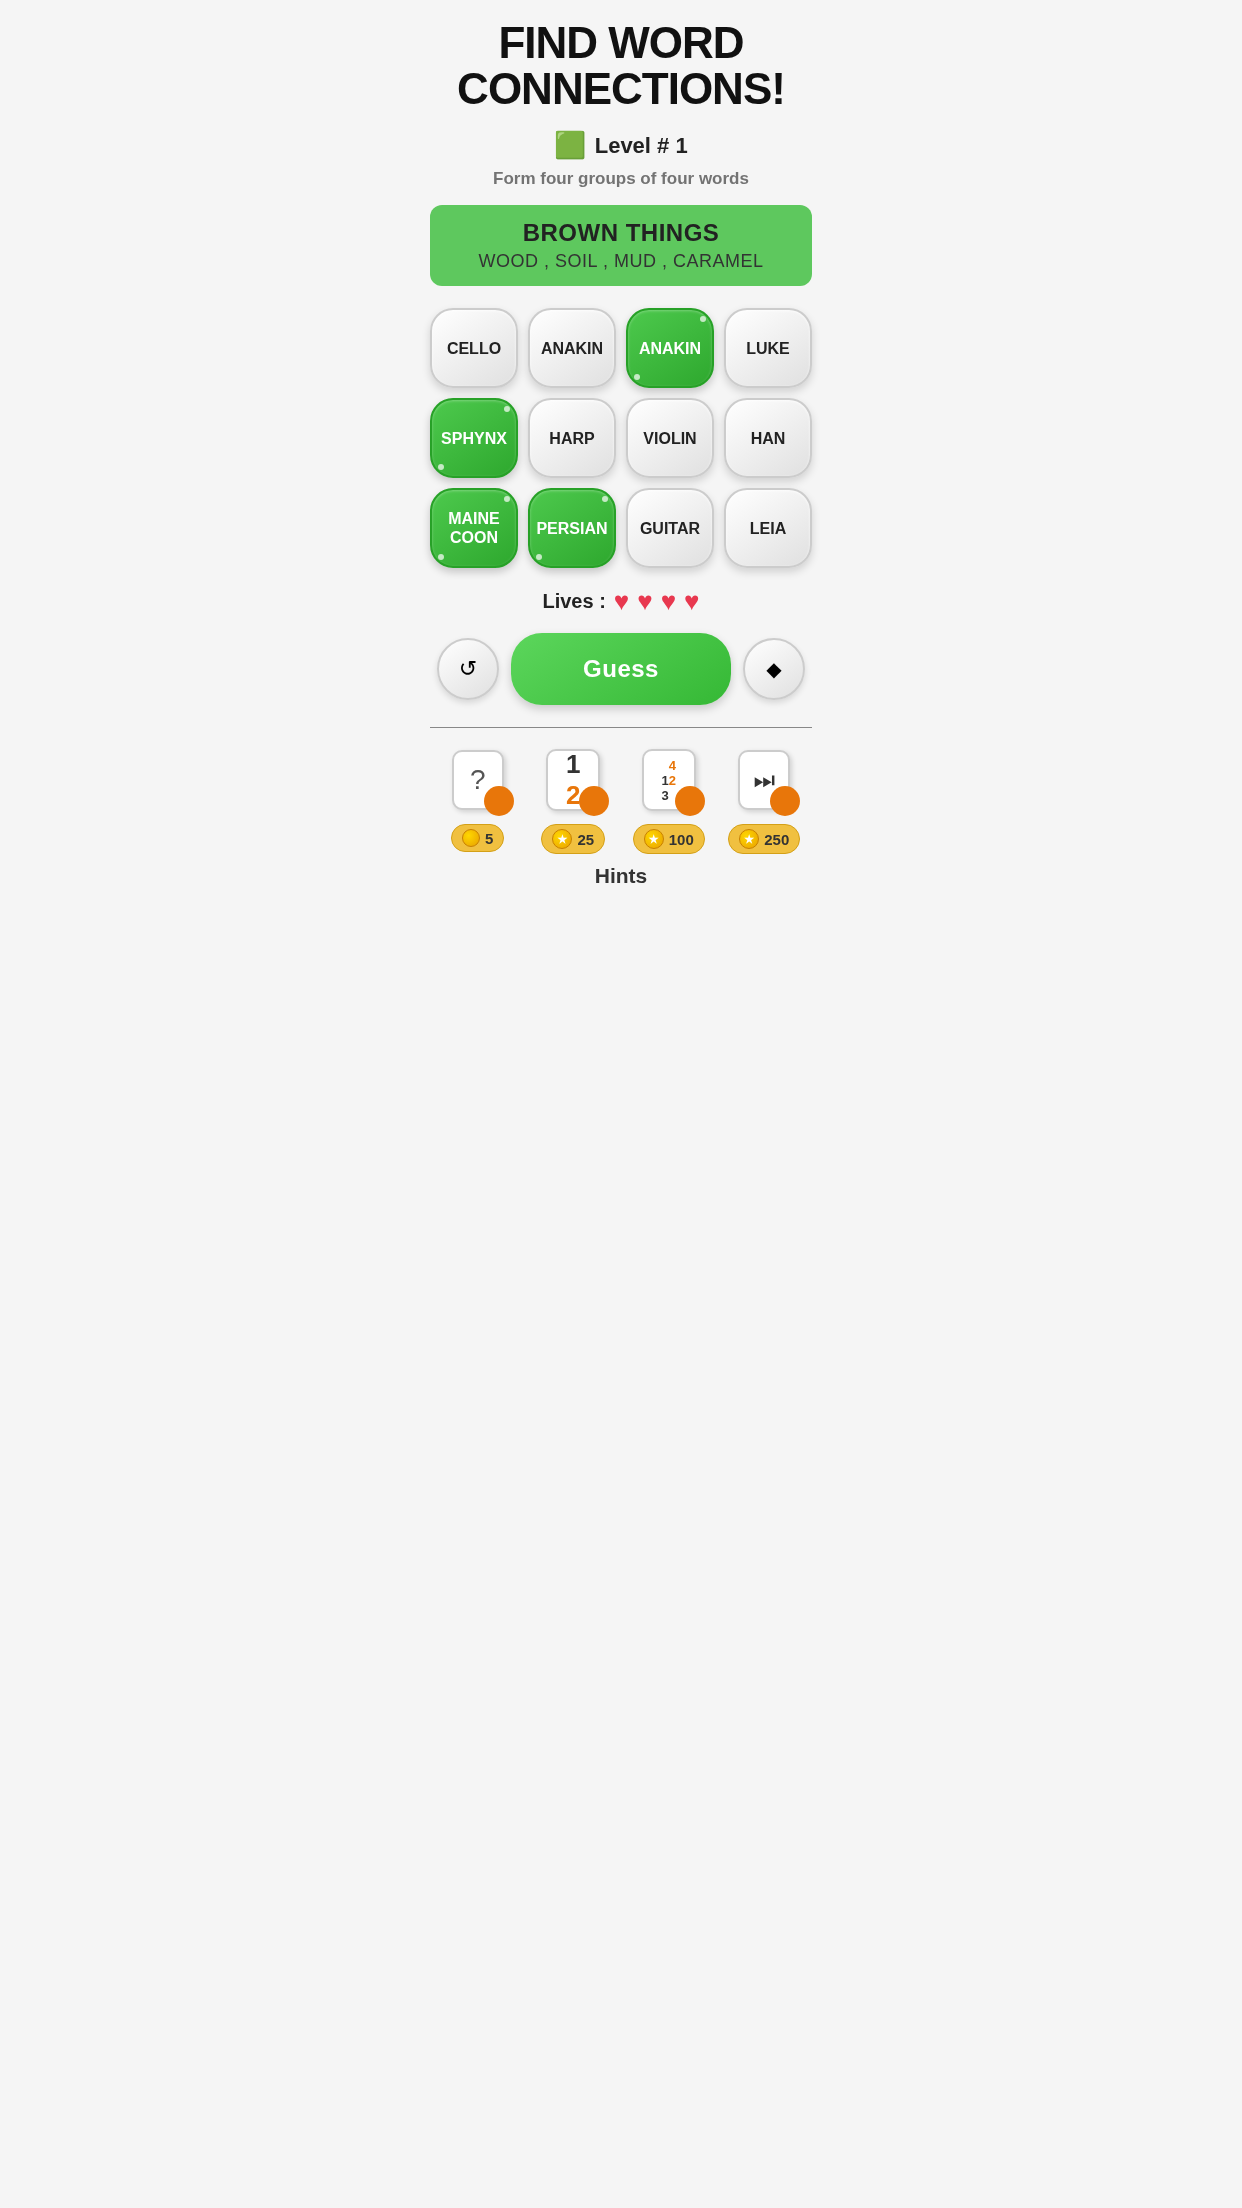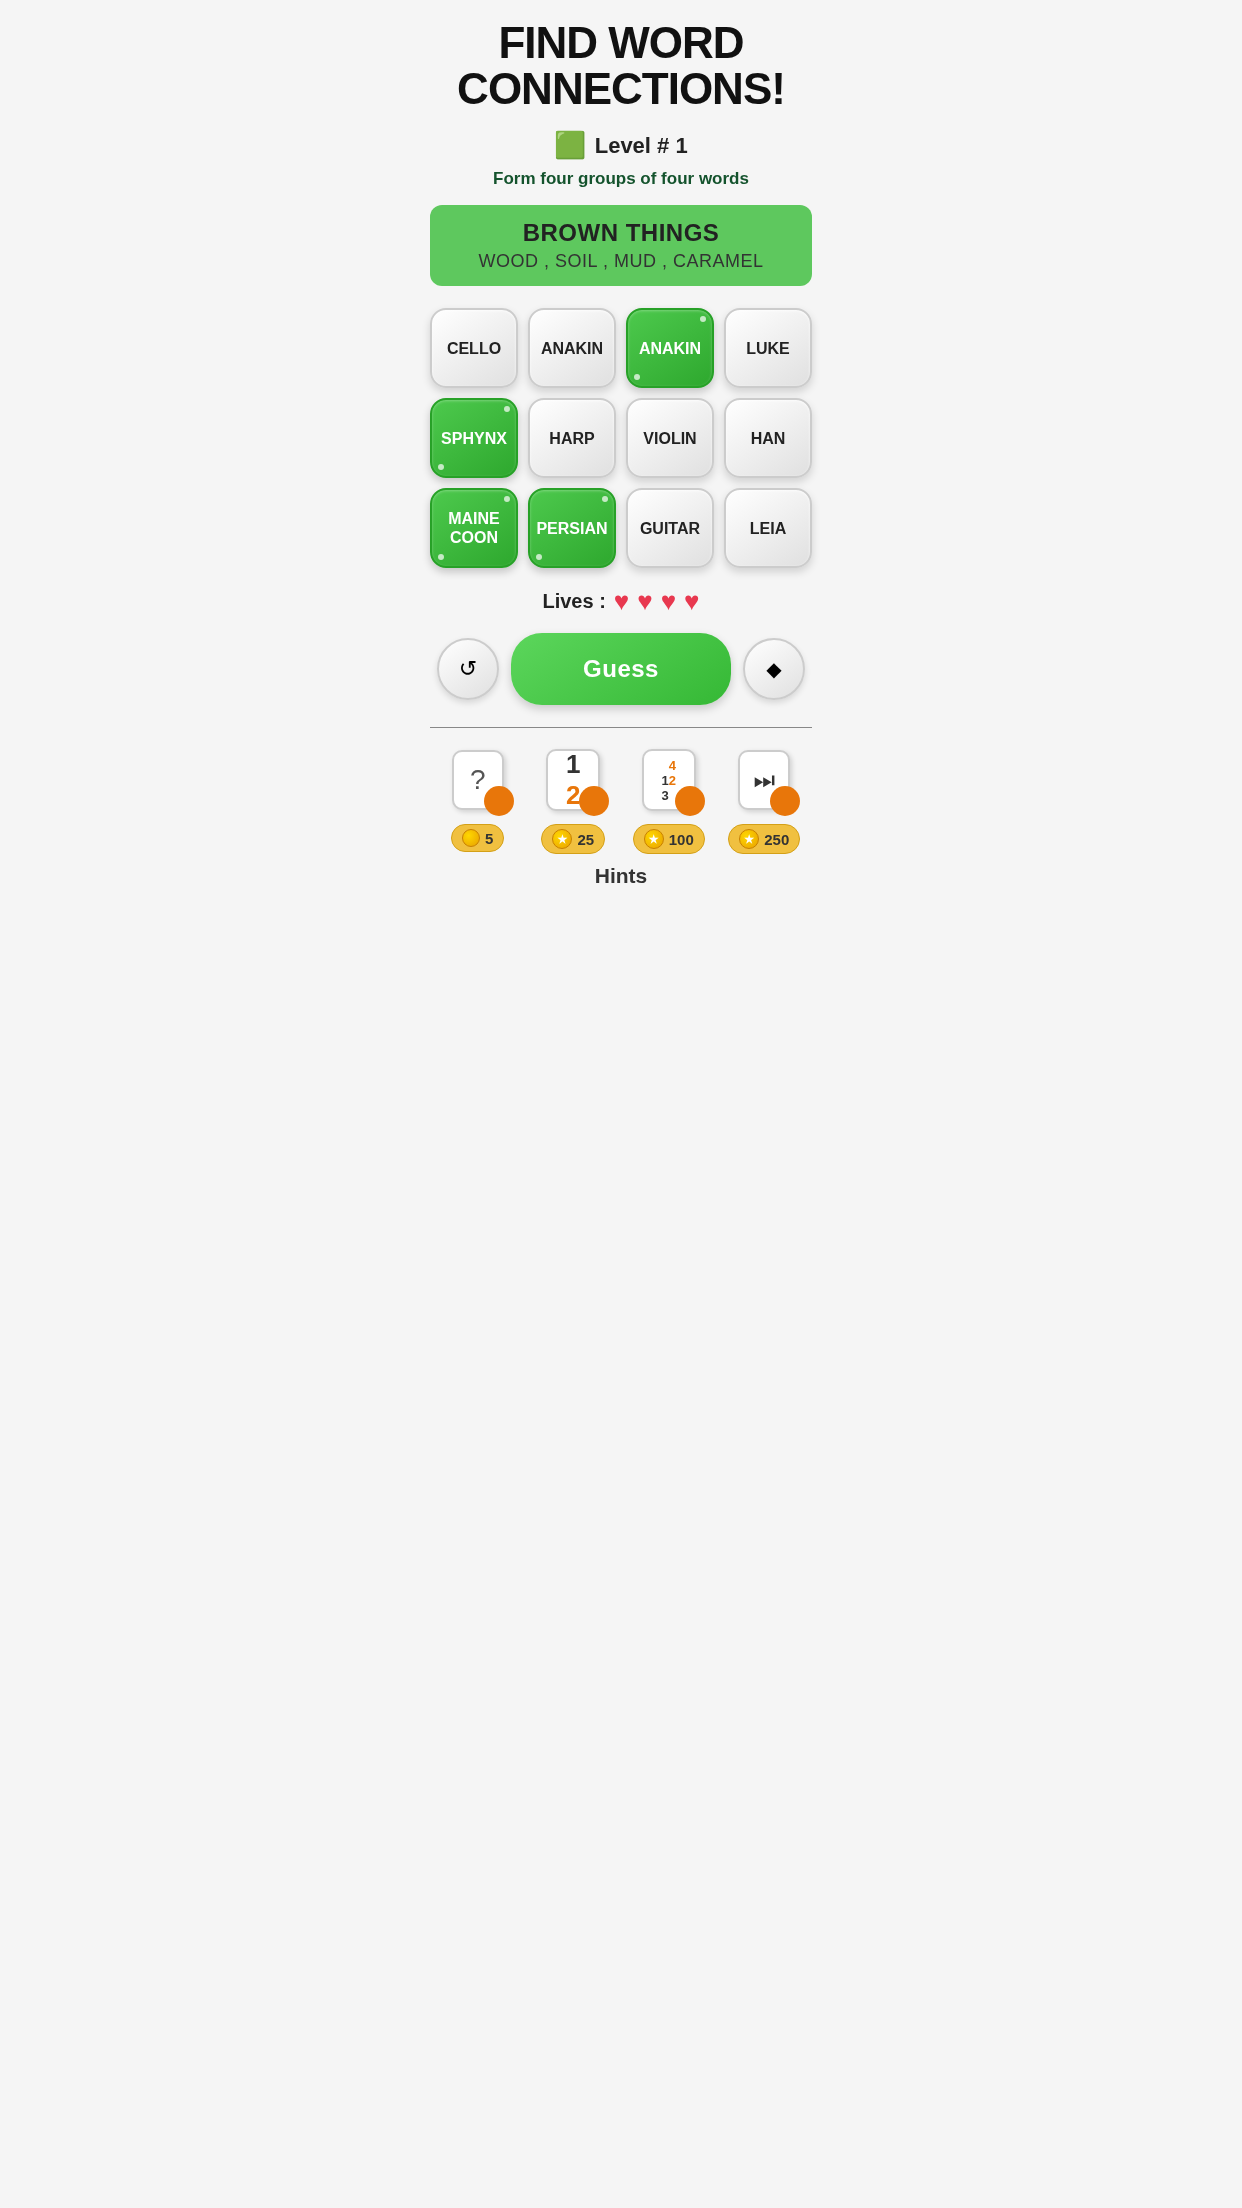--- a/index.html
+++ b/index.html
@@ -42,21 +42,21 @@
       color: #222;
       margin-bottom: 8px;
     }
 
     .level-icon {
       font-size: 26px;
     }
 
     .subtitle {
       font-size: 17px;
-      color: #14532d;
+      color: #737373;
       font-weight: 600;
       margin-bottom: 16px;
       text-align: center;
     }
 
     .category-banner {
       background: #5ec85e;
       border-radius: 12px;
       width: 100%;
       padding: 14px 18px;
@@ -80,21 +80,21 @@
 
     .word-grid {
       display: grid;
       grid-template-columns: repeat(4, 1fr);
       gap: 10px;
       width: 100%;
       margin-bottom: 18px;
     }
 
     .word-tile {
-      border-radius: 16px;
+      border-radius: 23px;
       display: flex;
       align-items: center;
       justify-content: center;
       min-height: 80px;
       font-size: 16px;
       font-weight: 900;
       text-align: center;
       padding: 8px 4px;
       cursor: pointer;
       position: relative;

